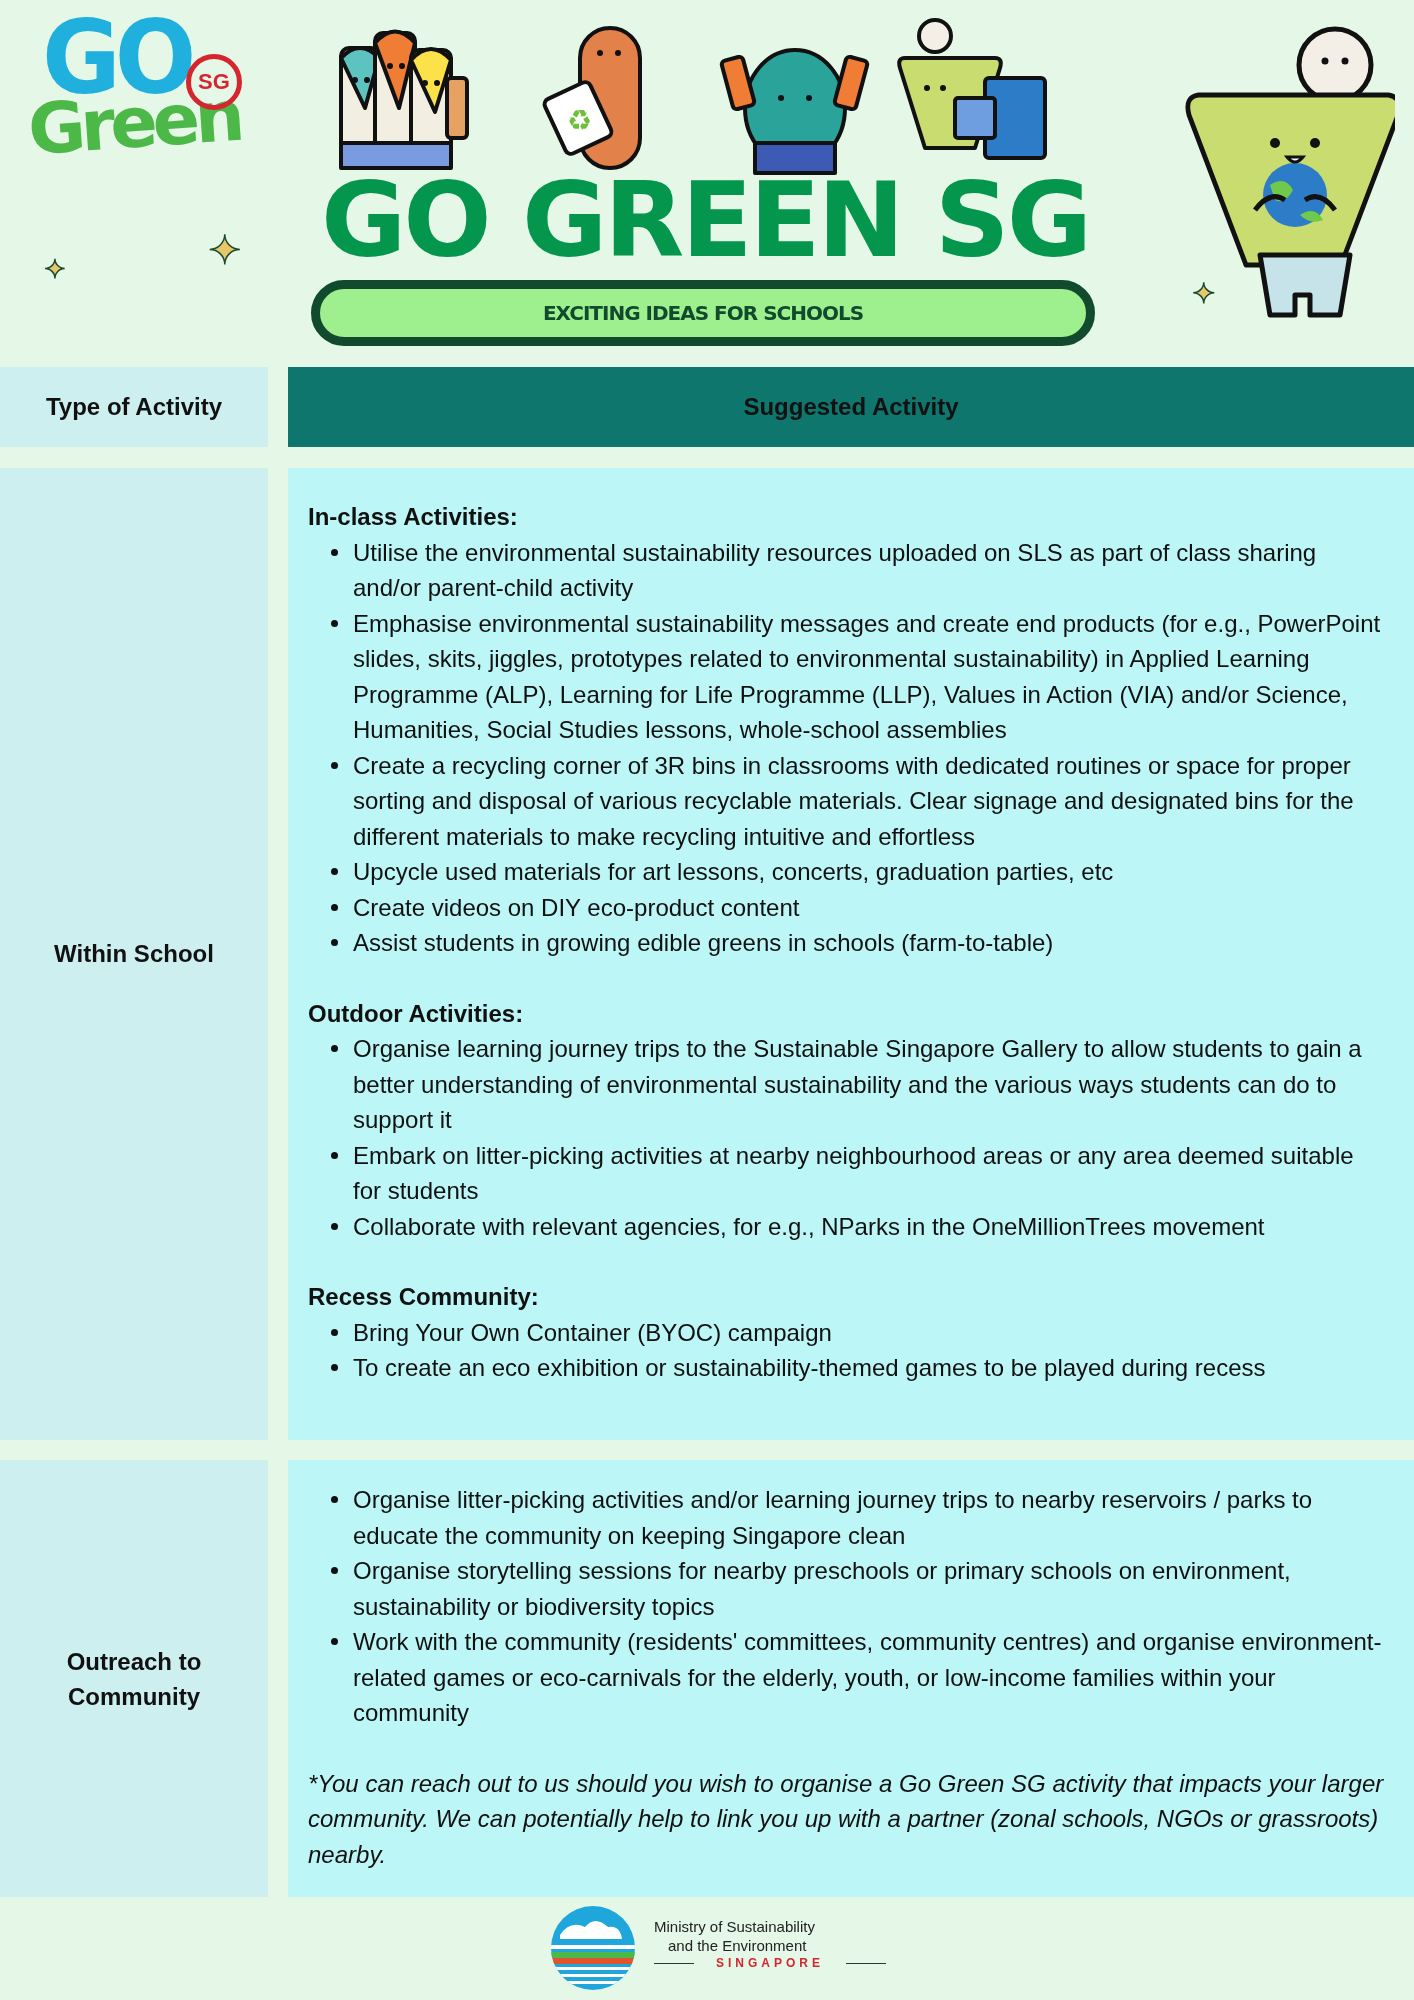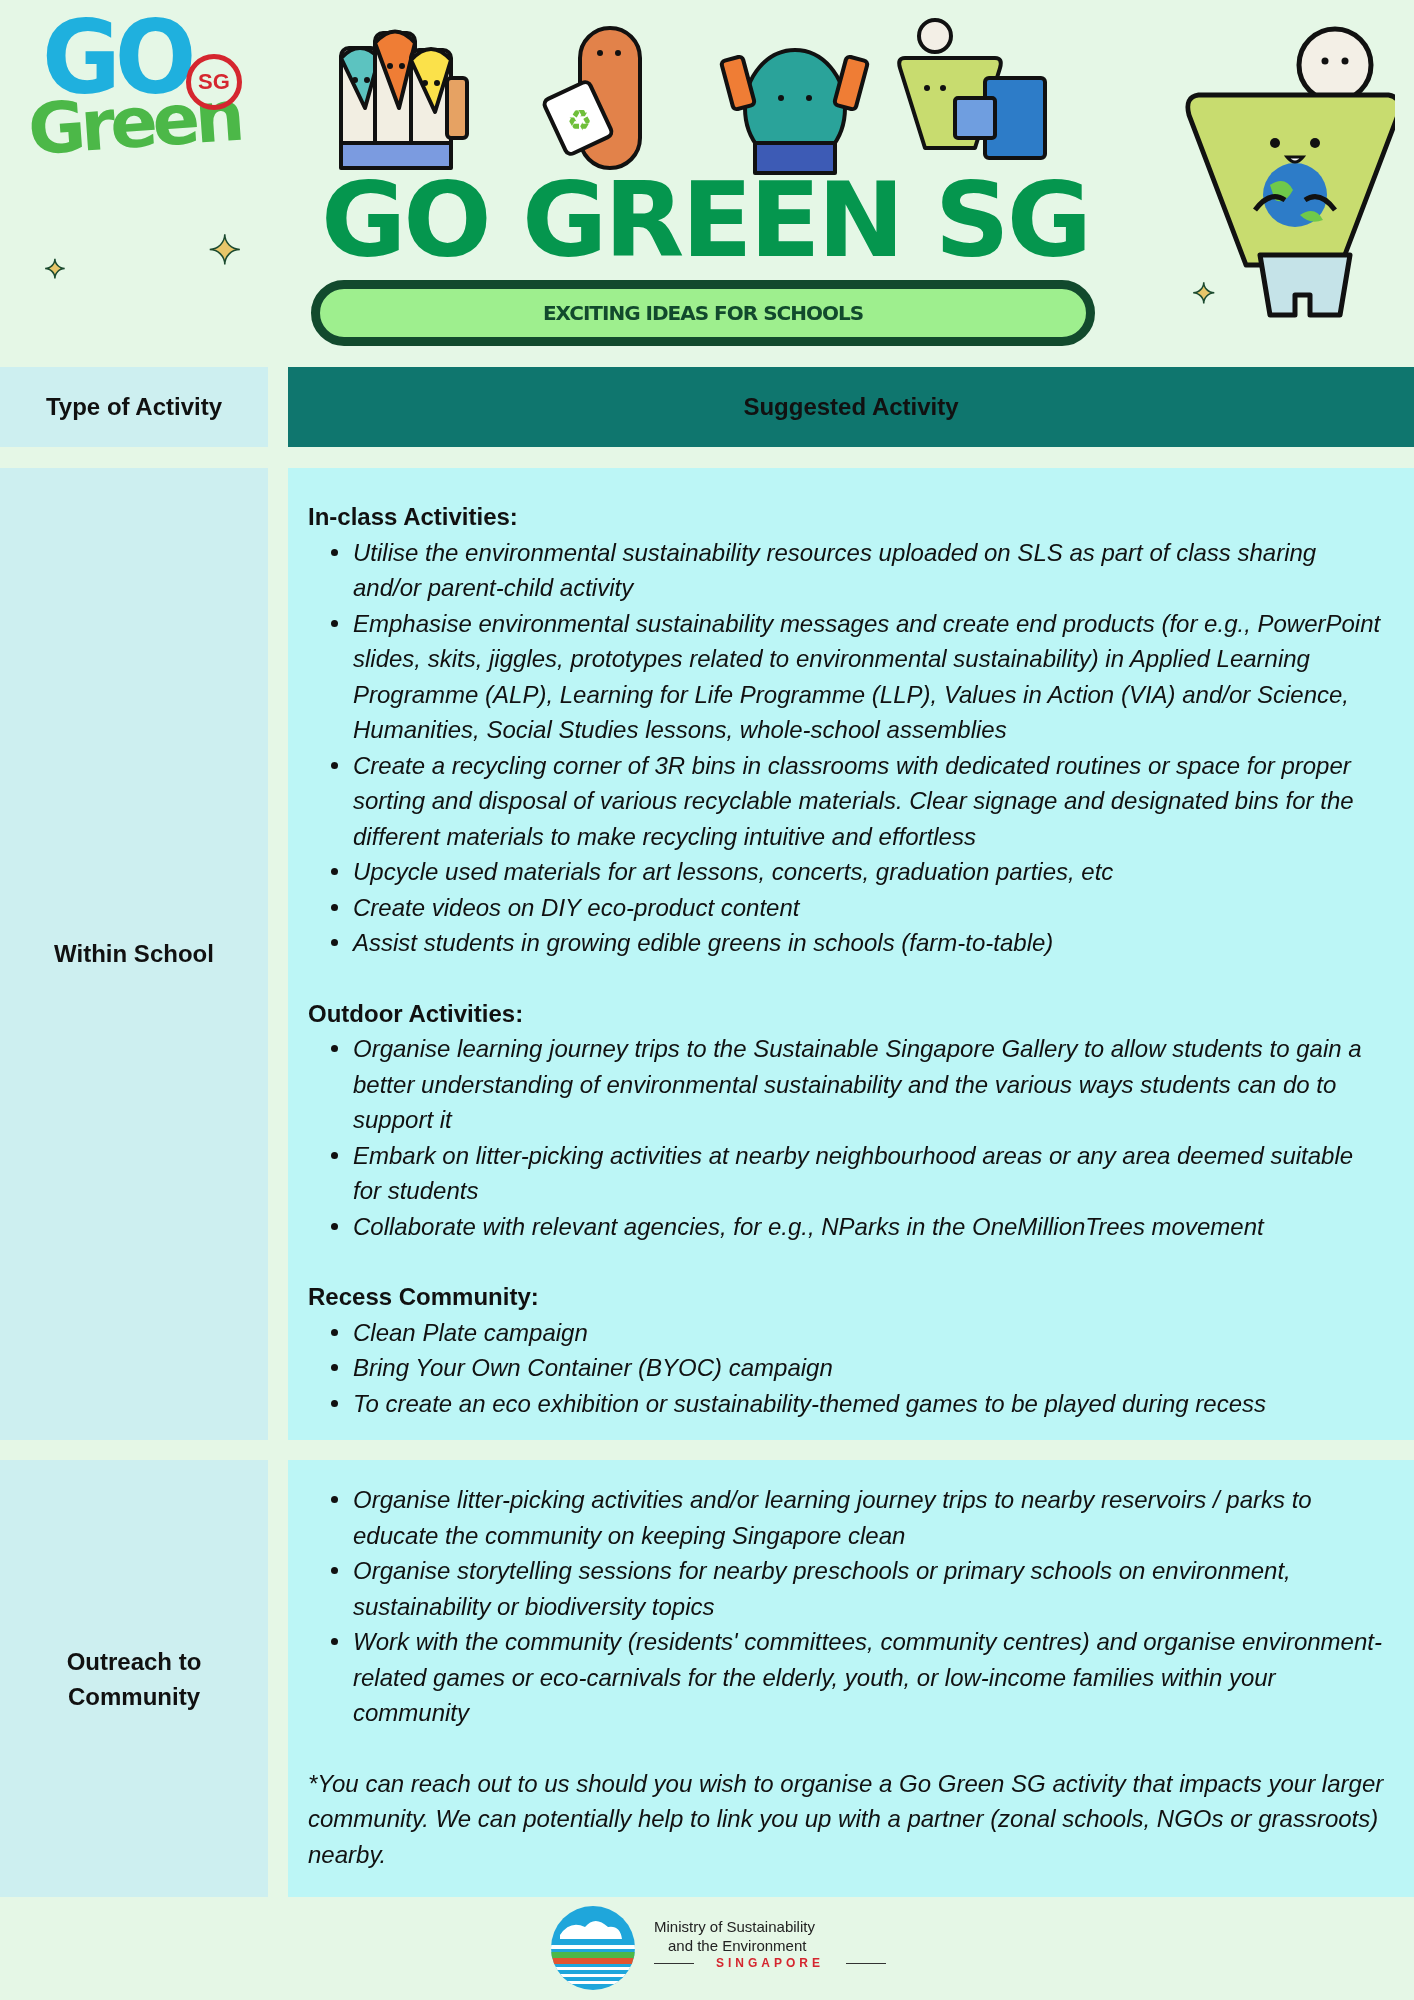--- a/index.html
+++ b/index.html
@@ -57,21 +57,21 @@
   .cell { position: absolute; }
   .c-left { background: #cdeff0; }
   .c-right { background: #bcf6f6; }
   .c-head-right { background: #0f766e; }
 
   .head-text { font-weight: 700; font-size: 24px; color: #111; }
   .center { display: flex; align-items: center; justify-content: center; text-align: center; }
 
   .content { padding: 31px 28px 0 20px; font-size: 24px; line-height: 35.5px; color: #111; }
   .section-title { font-weight: 700; font-size: 24px; }
-  ul.bullets { list-style: none; margin-left: 22px; font-style: italic; }
+  ul.bullets { list-style: none; margin-left: 22px; }
   ul.bullets li { position: relative; padding-left: 23px; }
   ul.bullets li::before {
     content: ""; position: absolute; left: 1px; top: 14px;
     width: 7px; height: 7px; border-radius: 50%; background: #111;
   }
   .gap { height: 35px; }
   .note { font-style: italic; margin-top: 35px; }
 
   
   .footer { left: 550px; top: 1903px; width: 320px; height: 90px; }
@@ -185,21 +185,20 @@
   <div class="section-title">Outdoor Activities:</div>
   <ul class="bullets">
     <li>Organise learning journey trips to the Sustainable Singapore Gallery to allow students to gain a better understanding of environmental sustainability and the various ways students can do to support it</li>
     <li>Embark on litter-picking activities at nearby neighbourhood areas or any area deemed suitable for students</li>
     <li>Collaborate with relevant agencies, for e.g., NParks in the OneMillionTrees movement</li>
   </ul>
   <div class="gap"></div>
 
   <div class="section-title">Recess Community:</div>
   <ul class="bullets">
-    <li>Clean Plate campaign</li>
     <li>Bring Your Own Container (BYOC) campaign</li>
     <li>To create an eco exhibition or sustainability-themed games to be played during recess</li>
   </ul>
 </div>
 
 <div class="cell c-left center" style="left:0; top:1460px; width:268px; height:437px; padding: 0 40px;">
   <span class="head-text" style="line-height:35px;">Outreach to Community</span>
 </div>
 <div class="cell c-right content" style="left:288px; top:1460px; width:1126px; height:437px; padding-top:22px;">
   <ul class="bullets">

